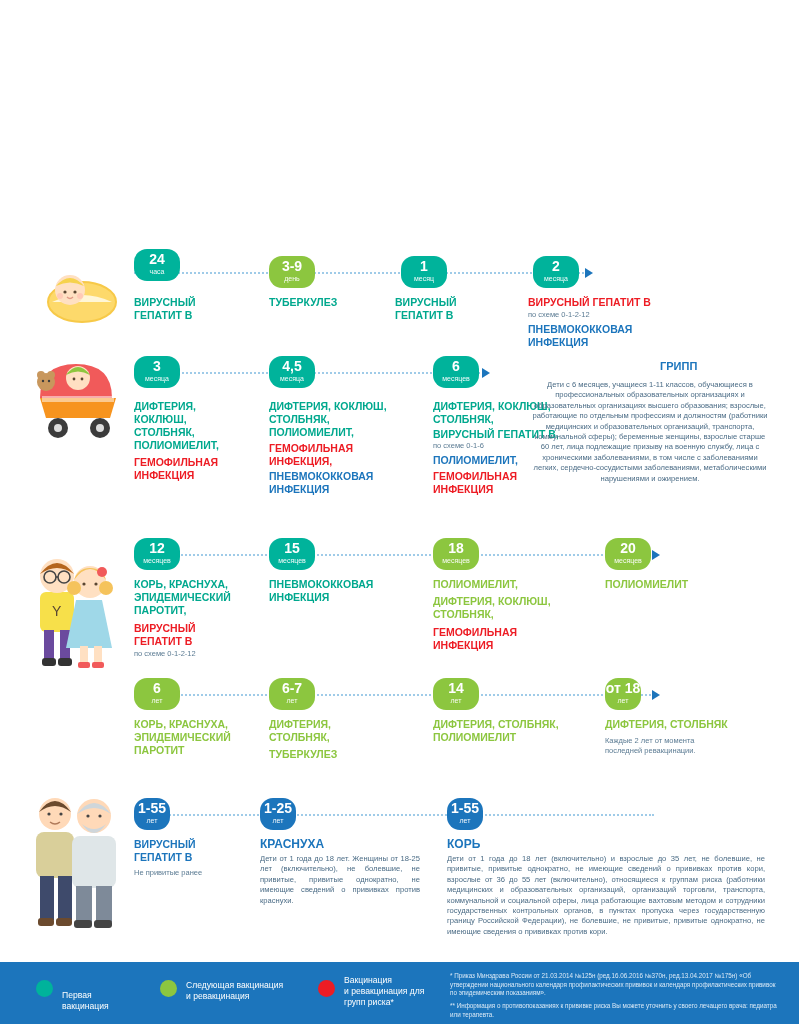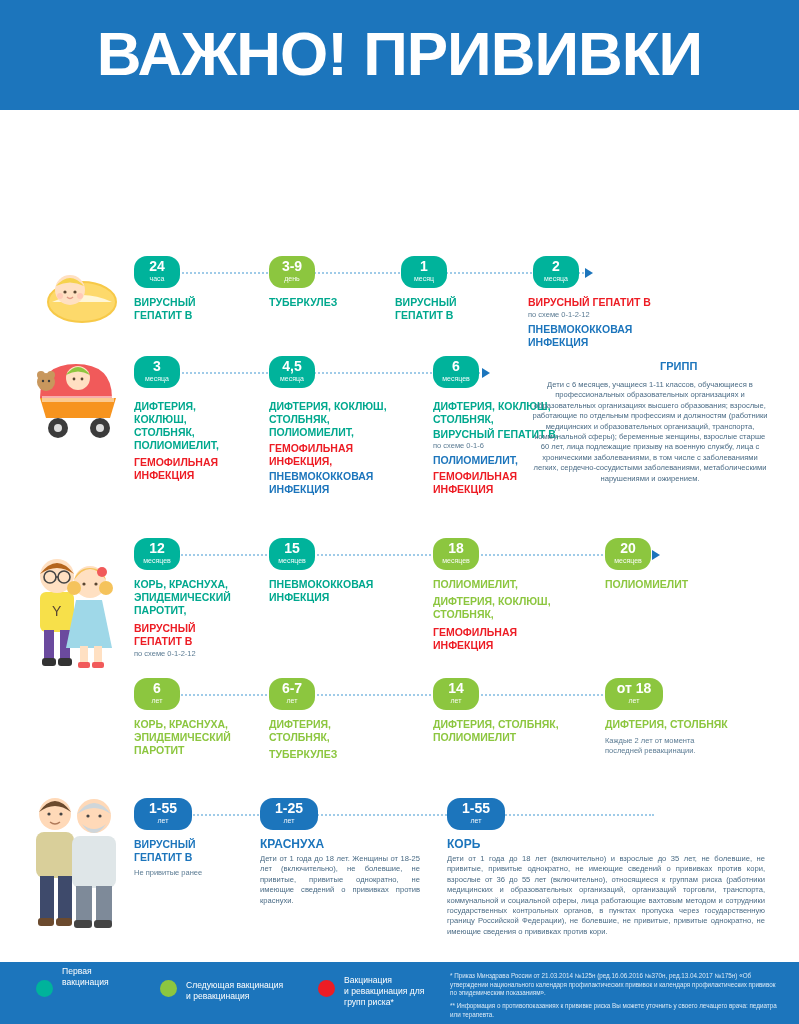--- a/index.html
+++ b/index.html
@@ -42,21 +42,21 @@
     border-radius: 13px;
     color: #fff;
     text-align: center;
     padding-top: 3px;
     width: 46px; height: 32px;
     line-height: 1;
     box-shadow: 0 0 0 0 rgba(0,0,0,0);
   }
   .pill .num { display:block; font-size: 14px; font-weight: bold; letter-spacing: 0; }
   .pill .unit { display:block; font-size: 7px; margin-top: 2px; opacity: .95;}
-  .pill.wide { width: 58px; }
+  .pill.wide { width: 36px; }
   .pill.green { background: #00b39b; }
   .pill.lgreen { background: #8cc63f; }
   .pill.blue  { background: #1c75bc; }
 
   .axis {
     position: absolute; height: 2px; background: #bcd9ee;
   }
   .axis.dotted {
     background: none;
     border-top: 2px dotted #9fcbe8;
@@ -93,23 +93,20 @@
   .footnote {
     position: absolute; color: #dbeaf7; font-size: 6.3px; line-height: 8.6px;
     text-align: left;
   }
 </style>
 </head>
 <body>
 
 <div class="page">
 
-  <div class="header">
-    <div class="header-title">ВАЖНО! ПРИВИВКИ</div>
-  </div>
 
   <div class="intro">
   </div>
 
   <div class="row" style="top:248px;height:90px">
 
     <svg style="position:absolute;left:30px;top:8px" width="92" height="72">
       <ellipse cx="52" cy="46" rx="34" ry="20" fill="#fdd96b"></ellipse>
       <ellipse cx="52" cy="46" rx="34" ry="20" fill="none" stroke="#f7c948" stroke-width="2"></ellipse>
       <path d="M22 46 q30 -14 60 0" fill="#fff6d6"></path>
@@ -118,21 +115,21 @@
       <circle cx="35" cy="36" r="1.6" fill="#5a4632"></circle>
       <circle cx="45" cy="36" r="1.6" fill="#5a4632"></circle>
       <path d="M37 41 q3 3 6 0" stroke="#e09a86" stroke-width="1.4" fill="none"></path>
       <circle cx="30" cy="40" r="3" fill="#ffc0b0" opacity=".7"></circle>
       <circle cx="50" cy="40" r="3" fill="#ffc0b0" opacity=".7"></circle>
     </svg>
 
     <div class="axis dotted" style="left:134px;top:24px;width:454px"></div>
     <div class="arrow" style="left:585px;top:20px"></div>
 
-    <div class="pill green" style="left:134px;top:8px">
+    <div class="pill green" style="left:134px;top:1px">
       <span class="num">24</span>
       <span class="unit">часа</span>
     </div>
     <div class="pill lgreen" style="left:269px;top:8px">
       <span class="num">3-9</span>
       <span class="unit">день</span>
     </div>
     <div class="pill green" style="left:401px;top:8px">
       <span class="num">1</span>
       <span class="unit">месяц</span>
@@ -364,21 +361,21 @@
 
     <div class="lbl blue" style="left:260px;top:48px;white-space:pre;font-size:12px">КРАСНУХА</div>
     <div class="bodytext" style="left:260px;top:64px;width:160px">Дети от 1 года до 18 лет. Женщины от 18-25 лет (включительно), не болевшие, не привитые, привитые однократно, не имеющие сведений о прививках против краснухи.</div>
 
     <div class="lbl blue" style="left:447px;top:48px;white-space:pre;font-size:12px">КОРЬ</div>
     <div class="bodytext" style="left:447px;top:64px;width:318px">Дети от 1 года до 18 лет (включительно) и взрослые до 35 лет, не болевшие, не привитые, привитые однократно, не имеющие сведений о прививках против кори, взрослые от 36 до 55 лет (включительно), относящиеся к группам риска (работники медицинских и образовательных организаций, организаций торговли, транспорта, коммунальной и социальной сферы, лица работающие вахтовым методом и сотрудники государственных контрольных органов, в пунктах пропуска через государственную границу Российской Федерации), не болевшие, не привитые, привитые однократно, не имеющие сведения о прививках против кори.</div>
   </div>
 
   <div class="footer">
     <div class="dot" style="left:36px;top:18px;background:#00b39b"></div>
-    <div class="legend-item" style="left:62px;top:4px;white-space:pre">Первая
+    <div class="legend-item" style="left:62px;top:28px;white-space:pre">Первая
 вакцинация</div>
 
     <div class="dot" style="left:160px;top:18px;background:#8cc63f"></div>
     <div class="legend-item" style="left:186px;top:18px;white-space:pre">Следующая вакцинация
 и ревакцинация</div>
 
     <div class="dot" style="left:318px;top:18px;background:#ed1c24"></div>
     <div class="legend-item" style="left:344px;top:13px;white-space:pre">Вакцинация
 и ревакцинация для
 групп риска*</div>

